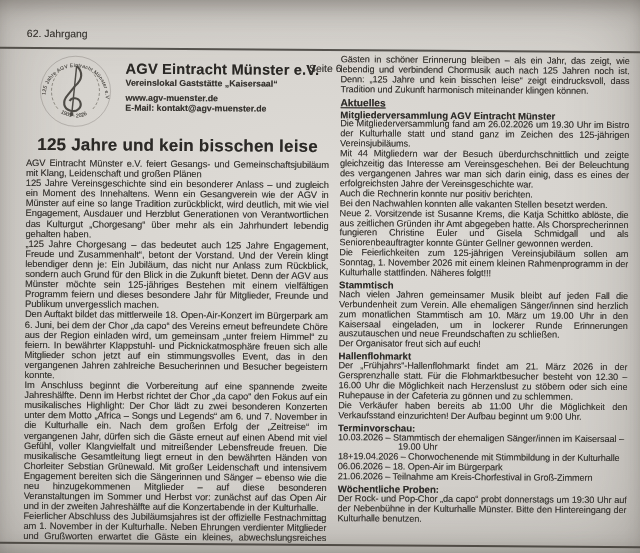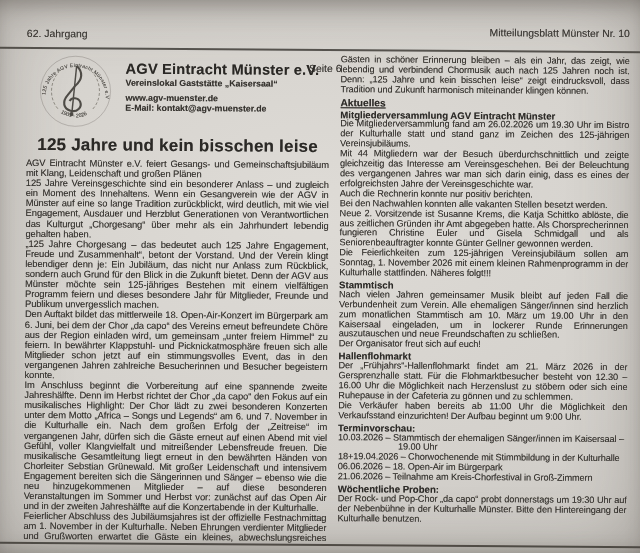--- a/index.html
+++ b/index.html
@@ -50,21 +50,20 @@
 </style>
 </head>
 <body>
 
 <div class="sheet">
   <div class="content">
 
     <div class="masthead">
       <span class="mh-left">62. Jahrgang</span>
       <span class="mh-center">Seite 6</span>
-      <span class="mh-right">Mitteilungsblatt Münster Nr. 10</span>
     </div>
     <div class="rule-top"></div>
 
     <div class="cols">
 
       <div class="col left">
 
         <div class="org">
           <div class="logo">
             <svg viewBox="0 0 76 76" width="74" height="74">

